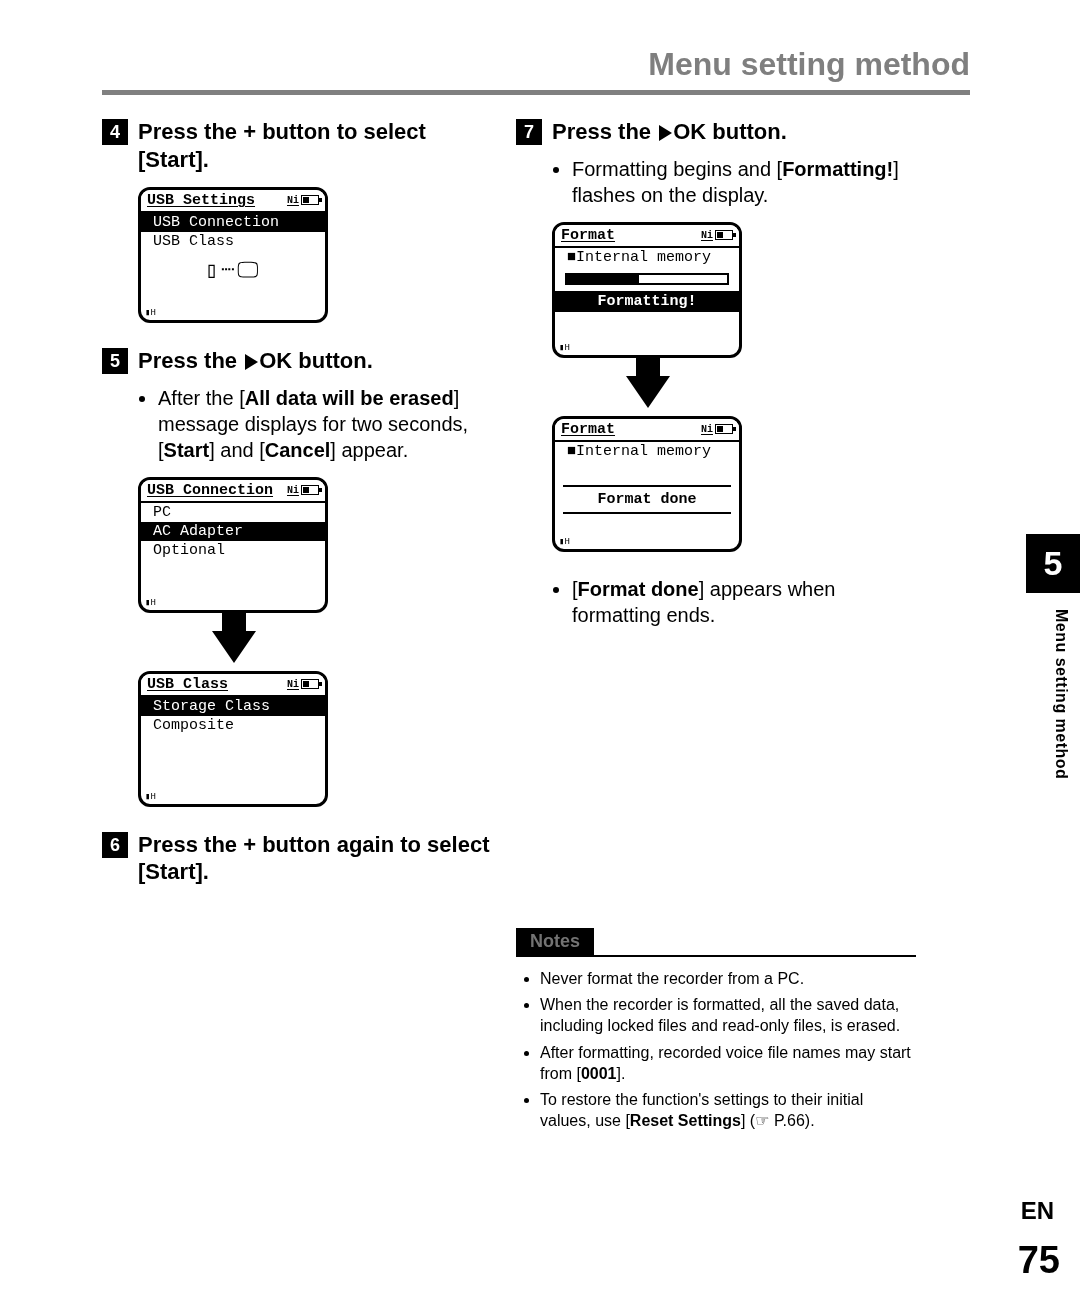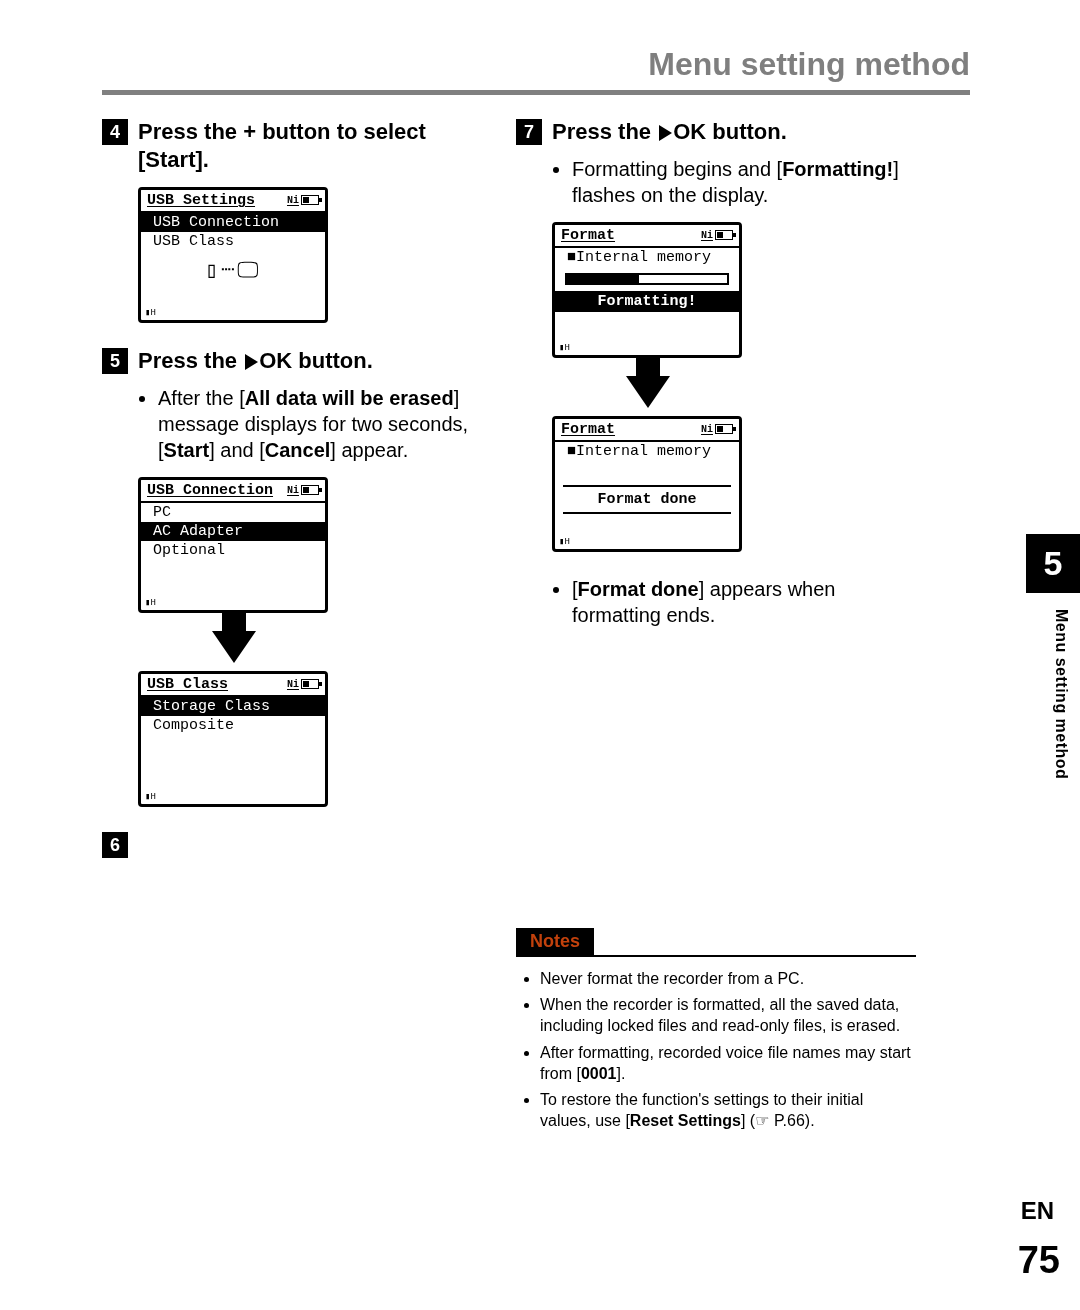--- a/index.html
+++ b/index.html
@@ -68,21 +68,21 @@
     margin: 10px 0 14px 56px;
     font-size: 20px;
     line-height: 1.3;
   }
   .bullets li { margin-bottom: 8px; }
   .bullets b { font-weight: 700; }
   
   .lcd {
     width: 190px;
     border: 3px solid #000;
-    border-radius: 4px;
+    border-radius: 12px;
     padding: 0;
     margin: 14px 0 24px 36px;
     background: #fff;
     font-family: "Courier New", monospace;
     font-size: 15px;
     overflow: hidden;
   }
   .lcd-hdr {
     background: #fff;
     color: #000;
@@ -137,21 +137,21 @@
     left: -12px;
     top: -50px;
   }
   .notes-hdr {
     margin-top: 6px;
     border-bottom: 2px solid #000;
     display: flex;
   }
   .notes-hdr span {
     background: #000;
-    color: #c2410c;
+    color: #737373;
     padding: 3px 14px;
     font-size: 18px;
     font-weight: 700;
   }
   .notes-list {
     list-style: disc;
     margin: 12px 0 0 24px;
     font-size: 16px;
     line-height: 1.3;
   }
@@ -282,20 +282,23 @@
         <div class="lcd-row sel">Storage Class</div>
         <div class="lcd-row">Composite</div>
       </div>
       <div class="lcd-foot">▮H</div>
     </div>
   </div>
 
   <div class="step">
     <div class="step-head">
       <span class="step-num">6</span>
+      <span>
+        <span>Press the + button again to select [</span><span>Start</span><span>].</span>
+      </span>
     </div>
   </div>
 </div>
 
 <div class="col-right">
 
   <div class="step">
     <div class="step-head">
       <span class="step-num">7</span>
       <span>

